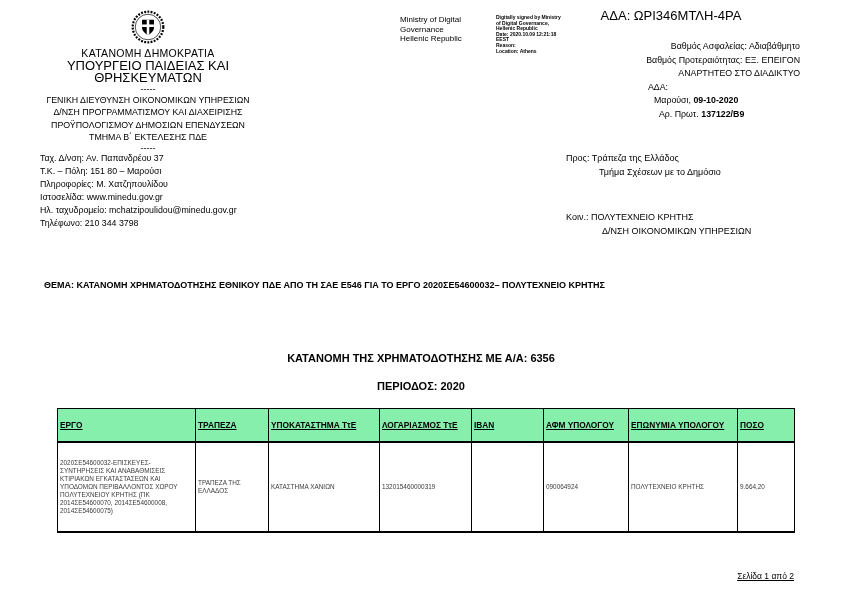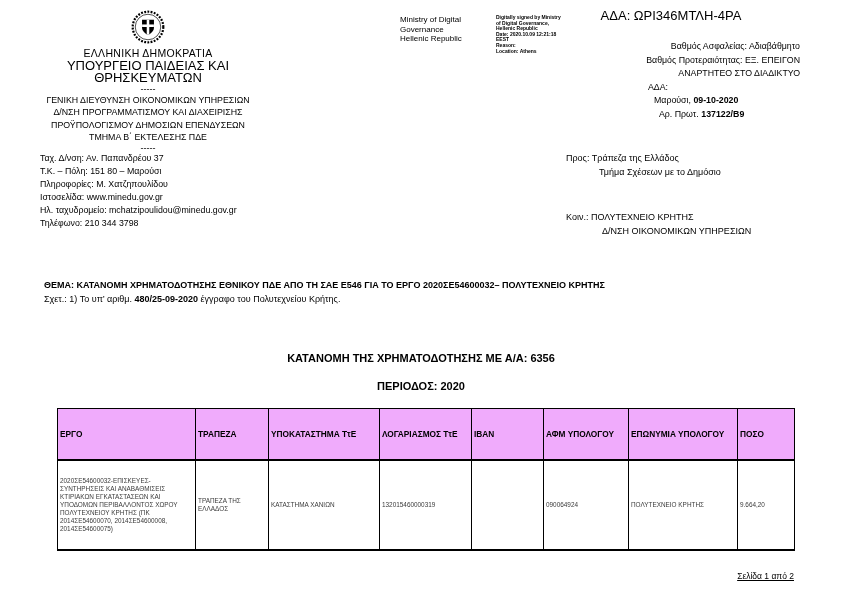--- a/index.html
+++ b/index.html
@@ -35,22 +35,22 @@
   
   .subject{left:44px;top:279px;width:760px;font-size:9px;line-height:13.5px;}
   .bodytext{left:44px;top:314px;width:770px;font-size:9px;}
   
   .alloc-title{left:0;top:352px;width:842px;text-align:center;font-weight:bold;font-size:11px;}
   .alloc-period{left:0;top:380px;width:842px;text-align:center;font-weight:bold;font-size:11px;}
   
   .tablewrap{left:57px;top:408px;width:737px;}
   table.alloc{border-collapse:collapse;table-layout:fixed;width:737px;}
   table.alloc th{
-    background:#f0abfc;border:1px solid #000;border-bottom:2.5px solid #000;
-    font-size:8.3px;text-align:left;vertical-align:middle;padding:15px 2px;height:20px;font-weight:bold;
+    background:#86efac;border:1px solid #000;border-bottom:2.5px solid #000;
+    font-size:8.3px;text-align:left;vertical-align:middle;padding:6px 2px;height:20px;font-weight:bold;text-decoration:underline;
   }
   table.alloc td{
     border:1px solid #000;border-bottom:2px solid #000;vertical-align:middle;
     font-size:6.4px;line-height:8px;color:#3a3a3a;padding:2px 2px;height:84px;
   }
   td.proj{font-size:5.8px;line-height:7px;}
   
   .footer{right:48px;bottom:14px;font-size:8.5px;text-decoration:underline;}
 </style>
 </head>
@@ -68,21 +68,21 @@
           </clipPath>
         </defs>
       <circle cx="20" cy="20" r="18" fill="none" stroke="#000" stroke-width="2.6" stroke-dasharray="2.2 1.6"></circle>
       <circle cx="20" cy="20" r="15" fill="#fff" stroke="#000" stroke-width="0.8"></circle>
       <path d="M13,11.5 h14 v9.5 c0,5.5 -7,8.5 -7,8.5 c0,0 -7,-3 -7,-8.5 z" fill="#000"></path>
       <g clip-path="url(#shieldclip)">
         <rect x="18.5" y="10" width="3" height="22" fill="#fff"></rect>
         <rect x="11" y="17" width="18" height="3" fill="#fff"></rect>
       </g>
     </svg>
-    <div class="lh-country">ΕΛΛΗΝΙΚΗ ΔΗΜΟΚΡΑΤΙΑ</div>
+    <div class="lh-country">ΚΑΤΑΝΟΜΗ ΔΗΜΟΚΡΑΤΙΑ</div>
     <div class="lh-ministry">ΥΠΟΥΡΓΕΙΟ ΠΑΙΔΕΙΑΣ ΚΑΙ ΘΡΗΣΚΕΥΜΑΤΩΝ</div>
     <div class="lh-divider">-----</div>
     <div class="dept-line">ΓΕΝΙΚΗ ΔΙΕΥΘΥΝΣΗ ΟΙΚΟΝΟΜΙΚΩΝ ΥΠΗΡΕΣΙΩΝ</div>
     <div class="dept-line">Δ/ΝΣΗ ΠΡΟΓΡΑΜΜΑΤΙΣΜΟΥ ΚΑΙ ΔΙΑΧΕΙΡΙΣΗΣ</div>
     <div class="dept-line">ΠΡΟΫΠΟΛΟΓΙΣΜΟΥ ΔΗΜΟΣΙΩΝ ΕΠΕΝΔΥΣΕΩΝ</div>
     <div class="dept-line">ΤΜΗΜΑ Β΄ ΕΚΤΕΛΕΣΗΣ ΠΔΕ</div>
     <div class="lh-divider">-----</div>
   </div>
 
   <div class="abs contact">
@@ -125,21 +125,20 @@
     <div class="rec-ind">Τμήμα Σχέσεων με το  Δημόσιο</div>
   </div>
 
   <div class="abs cc-block">
     <div><span>Κοιν.: </span><span>ΠΟΛΥΤΕΧΝΕΙΟ ΚΡΗΤΗΣ</span></div>
     <div class="cc-ind">Δ/ΝΣΗ ΟΙΚΟΝΟΜΙΚΩΝ ΥΠΗΡΕΣΙΩΝ</div>
   </div>
 
   <div class="abs subject">
     <div class="b"><span>ΘΕΜΑ: </span><span>ΚΑΤΑΝΟΜΗ ΧΡΗΜΑΤΟΔΟΤΗΣΗΣ ΕΘΝΙΚΟΥ ΠΔΕ ΑΠΟ ΤΗ ΣΑΕ Ε546 ΓΙΑ ΤΟ ΕΡΓΟ 2020ΣΕ54600032– ΠΟΛΥΤΕΧΝΕΙΟ ΚΡΗΤΗΣ</span></div>
-    <div><span>Σχετ.: </span><span>1) Το υπ’ αριθμ.  </span><span class="b">480/25-09-2020</span><span> έγγραφο του Πολυτεχνείου Κρήτης.</span></div>
   </div>
 
 
   <div class="abs alloc-title">ΚΑΤΑΝΟΜΗ ΤΗΣ ΧΡΗΜΑΤΟΔΟΤΗΣΗΣ ΜΕ Α/Α: 6356</div>
   <div class="abs alloc-period">ΠΕΡΙΟΔΟΣ: 2020</div>
 
   <div class="abs tablewrap">
     <table class="alloc">
       <colgroup>
         <col style="width:138px">

